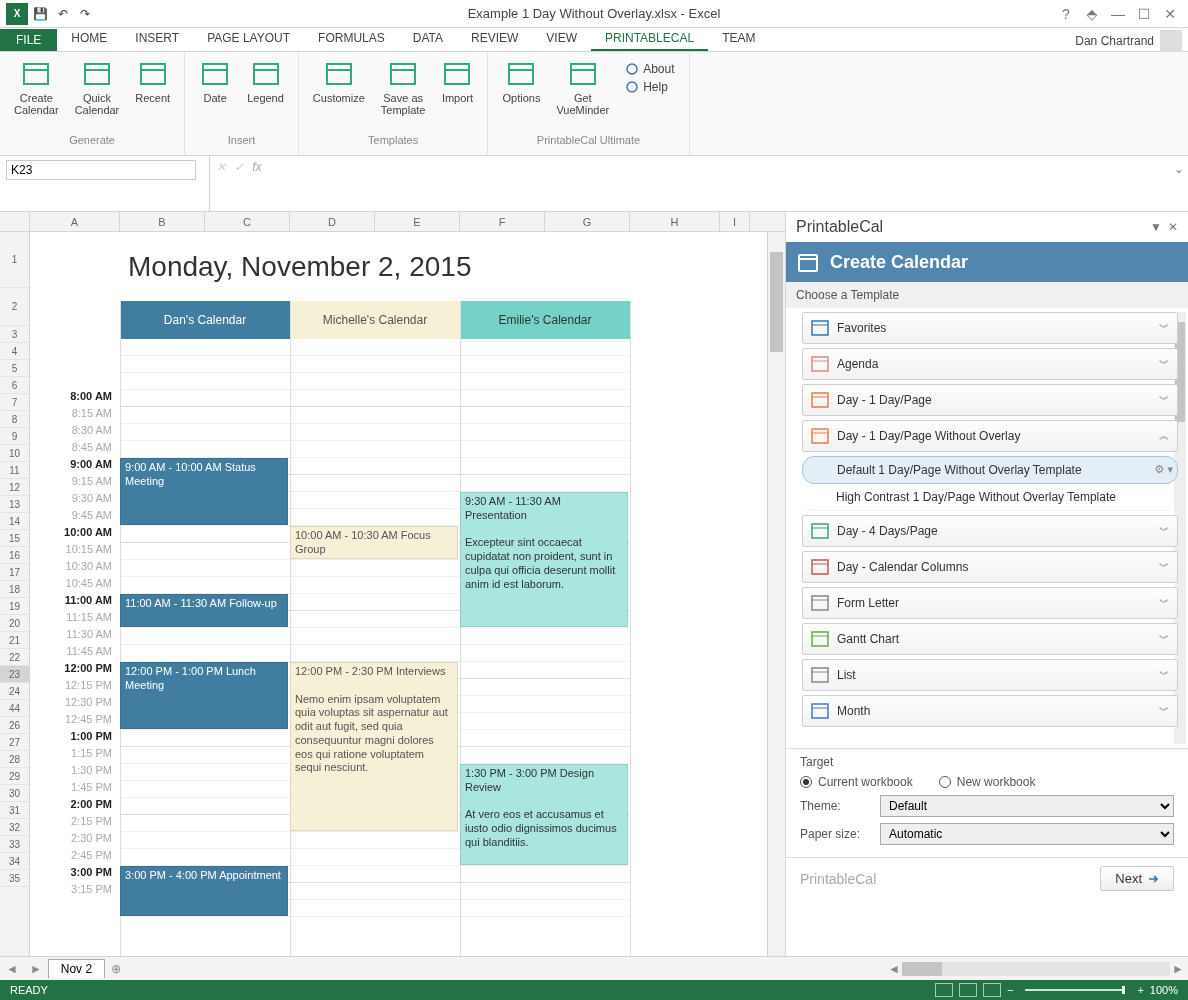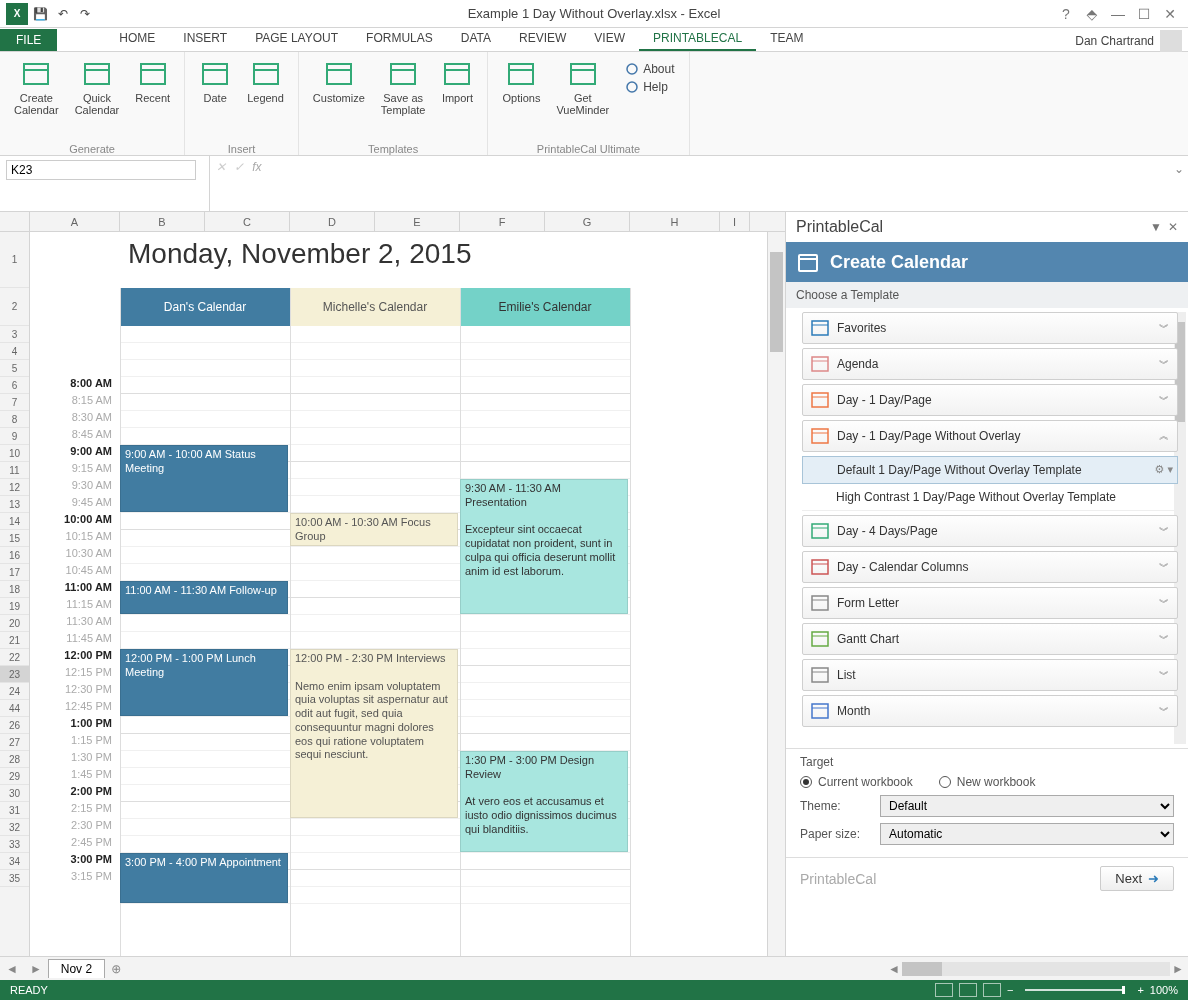--- a/index.html
+++ b/index.html
@@ -15,38 +15,38 @@
 .file-tab { background:#217346; color:#fff; padding:4px 16px; font-size:12px; }
 .menu-item { padding:4px 14px; color:#444; font-size:12px; }
 .menu-item.active { color:#217346; border-bottom:2px solid #217346; }
 .user-area { position:absolute; right:6px; top:2px; display:flex; align-items:center; gap:6px; color:#444; }
 .user-avatar { width:22px; height:22px; background:#ddd; }
 .ribbon { height:104px; background:#f9f9f9; border-bottom:1px solid #d4d4d4; display:flex; }
 .ribbon-group { padding:4px 8px 0 8px; display:flex; flex-direction:column; align-items:center; border-right:1px solid #e4e4e4; }
 .ribbon-row { display:flex; gap:4px; }
 .ribbon-btn { display:flex; flex-direction:column; align-items:center; justify-content:flex-start; padding:2px 6px; min-width:44px; text-align:center; color:#444; }
 .ribbon-btn svg { width:32px; height:32px; margin-bottom:2px; }
-.ribbon-group-label { font-size:11px; color:#888; margin-top:auto; margin-bottom:0; }
+.ribbon-group-label { font-size:11px; color:#888; margin-top:auto; margin-bottom:9px; }
 .ribbon-small-btn { display:flex; align-items:center; gap:4px; padding:2px 6px; color:#444; font-size:12px; }
 .ribbon-small-btn svg { width:14px; height:14px; }
 .formula-bar { height:56px; border-bottom:1px solid #d4d4d4; display:flex; }
 .name-box { width:210px; border-right:1px solid #d4d4d4; display:flex; align-items:flex-start; padding:4px 6px; }
 .name-box input { border:1px solid #ccc; width:190px; padding:2px 4px; font-size:12px; }
 .fx-area { display:flex; align-items:flex-start; padding:4px 6px; gap:8px; color:#aaa; flex:1; }
 .fx-area span { font-style:italic; }
 .main { display:flex; height: calc(1000px - 28px - 24px - 104px - 56px - 24px - 20px); }
 .sheet-area { flex:1; display:flex; flex-direction:column; border-right:1px solid #d4d4d4; overflow:hidden; position:relative; }
 .col-headers { display:flex; height:20px; background:#f3f3f3; border-bottom:1px solid #d4d4d4; }
 .corner { width:30px; border-right:1px solid #d4d4d4; }
 .col-h { text-align:center; color:#666; font-size:11px; border-right:1px solid #d4d4d4; display:flex; align-items:center; justify-content:center; }
 .sheet-body { display:flex; flex:1; overflow:hidden; }
 .row-headers { width:30px; background:#f3f3f3; border-right:1px solid #d4d4d4; flex-shrink:0; }
 .row-h { height:17px; text-align:center; color:#666; font-size:10px; border-bottom:1px solid #e4e4e4; display:flex; align-items:center; justify-content:center; }
 .row-h.sel { background:#d4d4d4; }
-.grid { position:relative; flex:1; }
+.grid { position:relative; flex:1;margin-top:13px; }
 .title-cell { position:absolute; left:0; top:0; height:56px; padding:6px 8px; font-size:28px; font-weight:300; color:#333; }
 .cal-hdr { position:absolute; top:56px; height:38px; display:flex; align-items:center; justify-content:center; color:#fff; font-size:12px; }
 .cal-hdr.dan { background:#417ca1; left:0; width:170px; }
 .cal-hdr.mic { background:#f5f0d6; color:#555; left:170px; width:170px; }
 .cal-hdr.emi { background:#74d2c8; left:340px; width:170px; color:#333; }
 .time-slot { height:17px; text-align:right; padding-right:6px; font-size:11px; color:#aaa; }
 .time-slot.major { color:#222; font-weight:bold; }
 .event { position:absolute; font-size:11px; padding:2px 4px; border:1px solid rgba(0,0,0,0.1); overflow:hidden; line-height:1.25; }
 .grid-lines { position:absolute; left:0; right:0; top:94px; }
 .gl { height:17px; border-bottom:1px solid #f0f0f0; }
@@ -61,21 +61,21 @@
 .create-bar { background:#5386af; color:#fff; padding:8px 10px; display:flex; align-items:center; gap:10px; font-size:18px; font-weight:600; }
 .create-bar svg { width:24px; height:24px; }
 .choose-label { padding:6px 10px; color:#555; background:#eef0f2; font-size:12px; }
 .template-list { flex:0 0 auto; padding:4px 10px 4px 16px; overflow:hidden; position:relative; }
 .tlist-scroll { position:absolute; right:2px; top:4px; bottom:4px; width:12px; background:#eee; }
 .tlist-scroll .th { position:absolute; left:1px; right:1px; top:10px; height:100px; background:#c4c4c4; }
 .tmpl { border:1px solid #cfcfcf; background:linear-gradient(#fefefe,#f2f2f2); margin-bottom:4px; padding:6px 8px; display:flex; align-items:center; gap:8px; font-size:12px; color:#333; border-radius:2px; position:relative; }
 .tmpl .chev { margin-left:auto; color:#888; font-size:10px; }
 .tmpl-icon { width:18px; height:18px; display:flex; align-items:center; justify-content:center; }
 .sub-list { margin:0 0 4px 0; }
-.sub-item { padding:6px 4px 6px 34px; font-size:12px; color:#333; border-bottom:1px solid #eee; position:relative; }
+.sub-item { padding:6px 4px 6px 34px; font-size:12px; color:#333; border-bottom:1px solid #eee; position:relative;border-radius:12px; }
 .sub-item.selected { background:#e4eef6; border:1px solid #a8c4d8; }
 .sub-item .gear { position:absolute; right:4px; top:6px; color:#888; font-size:11px; }
 .target-sec { padding:6px 14px; font-size:12px; color:#555; border-top:1px solid #ddd; }
 .target-sec .trow { display:flex; align-items:center; gap:8px; margin:6px 0; }
 .target-sec label { min-width:72px; }
 .target-sec select { flex:1; border:1px solid #aaa; padding:2px 4px; font-size:12px; }
 .radio { display:flex; align-items:center; gap:6px; margin-right:18px; }
 .pane-footer { display:flex; justify-content:space-between; align-items:center; padding:8px 14px; border-top:1px solid #ddd; }
 .pane-footer .pc { color:#aaa; font-size:14px; }
 .next-btn { border:1px solid #ccc; padding:4px 14px; background:linear-gradient(#fff,#eee); display:flex; align-items:center; gap:6px; font-size:13px; color:#333; border-radius:2px; }
@@ -104,21 +104,21 @@
     <span>?</span>
     <span>⬘</span>
     <span>—</span>
     <span>☐</span>
     <span>✕</span>
   </div>
 </div>
 
 <div class="menubar">
   <div class="file-tab">FILE</div>
-  <div id="menu-items" style="display: flex; margin-left: 48px;">
+  <div id="menu-items" style="display: flex;">
       <div class="menu-item">HOME</div>
       <div class="menu-item">INSERT</div>
       <div class="menu-item">PAGE LAYOUT</div>
       <div class="menu-item">FORMULAS</div>
       <div class="menu-item">DATA</div>
       <div class="menu-item">REVIEW</div>
       <div class="menu-item">VIEW</div>
       <div class="menu-item active">PRINTABLECAL</div>
       <div class="menu-item">TEAM</div>
     </div>

